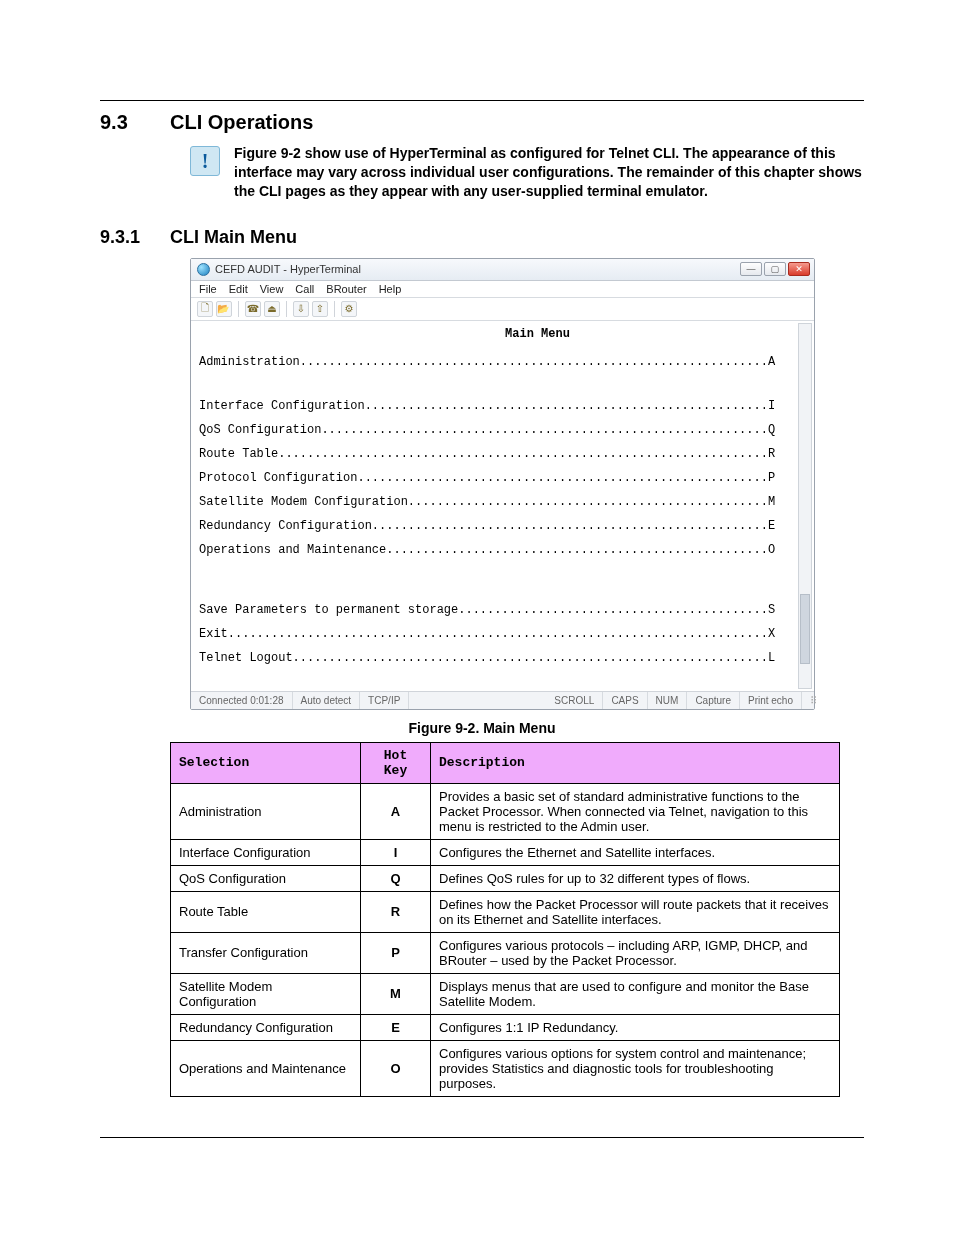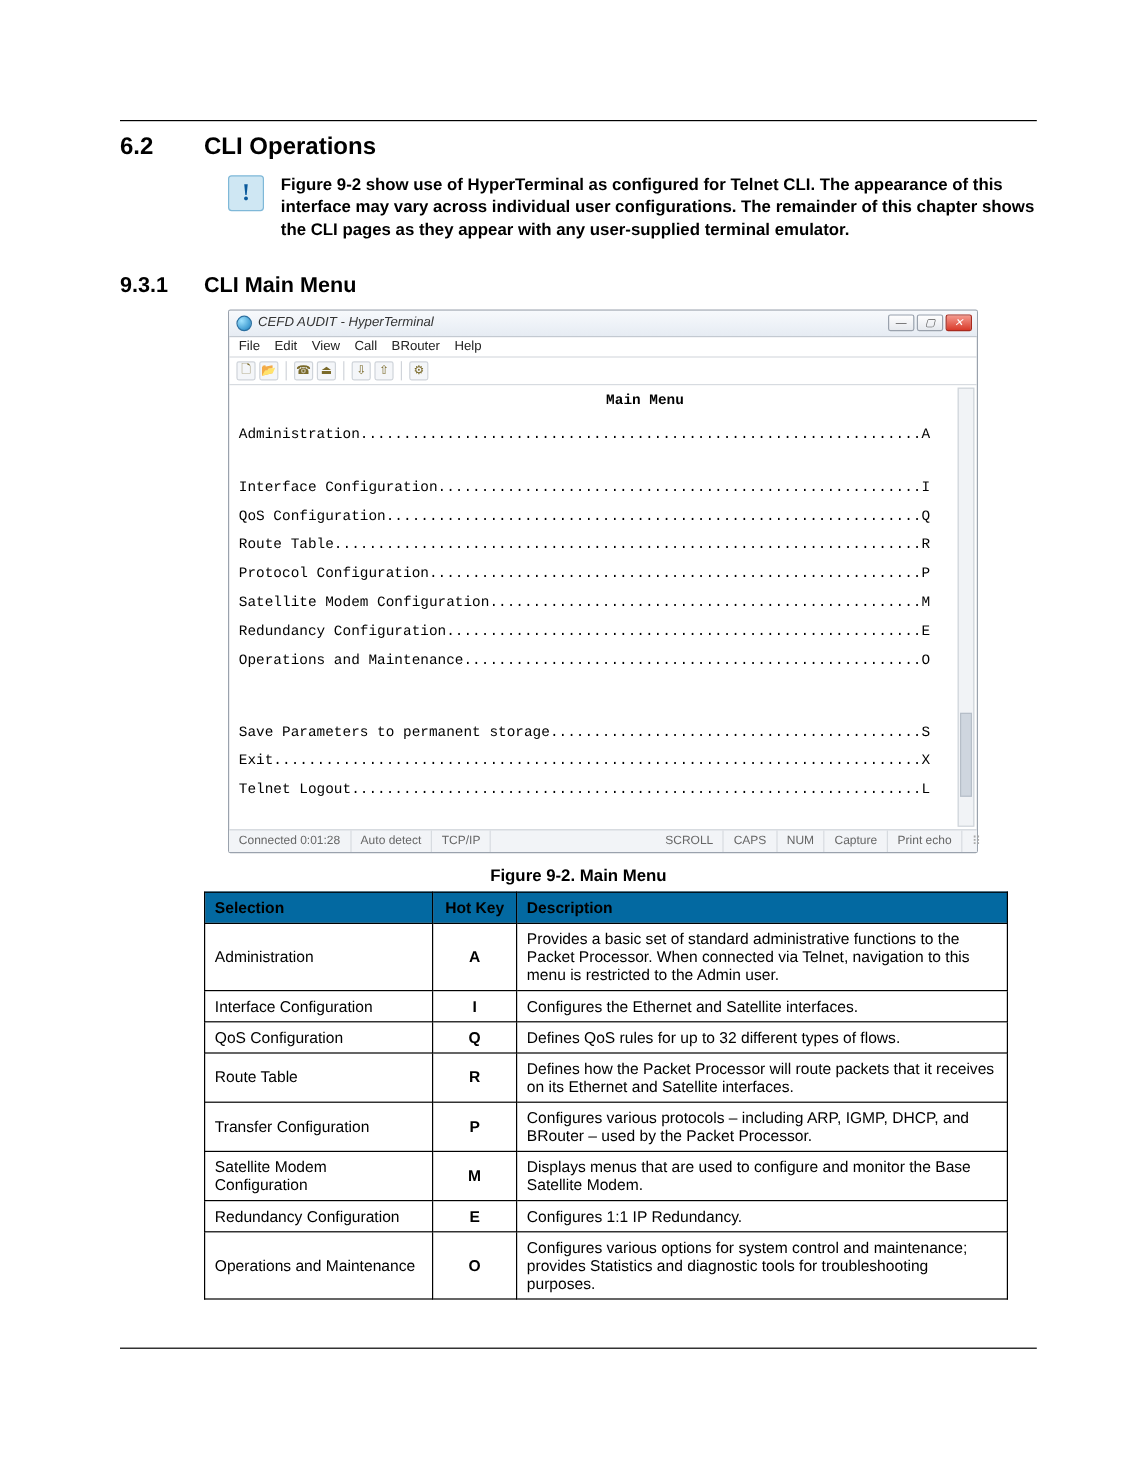--- a/index.html
+++ b/index.html
@@ -36,21 +36,21 @@
   .note-text { font-weight: bold; font-size: 14px; line-height: 1.35; }
 
   .ht-window {
     margin-left: 90px; width: 625px;
     border: 1px solid #9aa2ad; border-radius: 2px;
     background: #fff; font-size: 11px; color:#333;
   }
   .ht-titlebar {
     height: 22px; display: flex; align-items: center; justify-content: space-between;
     background: linear-gradient(#f7f9fc,#e6ecf3);
-    border-bottom: 1px solid #c3c9d1; padding: 0 4px 0 6px; font-style: italic;
+    border-bottom: 1px solid #c3c9d1; padding: 0 4px 0 6px;
   }
   .ht-title-left { display:flex; align-items:center; gap:5px; font-size:11px; color:#333; }
   .ht-globe {
     width:13px;height:13px;border-radius:50%;
     background: radial-gradient(circle at 30% 30%, #9fe3ff, #1a7fbf);
     border:1px solid #2a6fa0;
   }
   .ht-controls { display:flex; gap:2px; }
   .ht-btn {
     width:22px;height:14px;border:1px solid #9aa2ad;border-radius:2px;
@@ -95,33 +95,33 @@
   .ht-statusbar .grip { width:12px; text-align:right; padding-right:2px; color:#aaa; border-right:none;}
 
   .fig-caption { text-align:center; font-weight:bold; font-size:14px; margin:10px 0 6px; }
 
   table.desc {
     margin-left:70px; width:670px; border-collapse:collapse; font-size:13px;
   }
   table.desc th, table.desc td {
     border:1px solid #000; padding:5px 8px; text-align:left; vertical-align:middle;
   }
-  table.desc th { background:#0369a1; font-weight:bold; }
+  table.desc th { background:#f0abfc; font-weight:bold;font-family:Liberation Mono, monospace; }
   table.desc th.hk, table.desc td.hk { text-align:center; width:70px; font-weight:bold;}
   table.desc td.hk { font-weight:bold; }
   table.desc th.sel, table.desc td.sel { width:190px; }
 </style>
 </head>
 <body>
 
 <div class="page">
   <div class="rule-top"></div>
 
   <div class="h-row">
-    <span class="num">6.2</span>
+    <span class="num">9.3</span>
     <span class="txt">CLI Operations</span>
   </div>
 
   <div class="note-block">
     <div class="note-icon">!</div>
     <div class="note-text">Figure 9-2 show use of HyperTerminal as configured for Telnet CLI. The appearance of this interface may vary across individual user configurations. The remainder of this chapter shows the CLI pages as they appear with any user-supplied terminal emulator.</div>
   </div>
 
   <div class="h-row sub">
     <span class="num">9.3.1</span>

